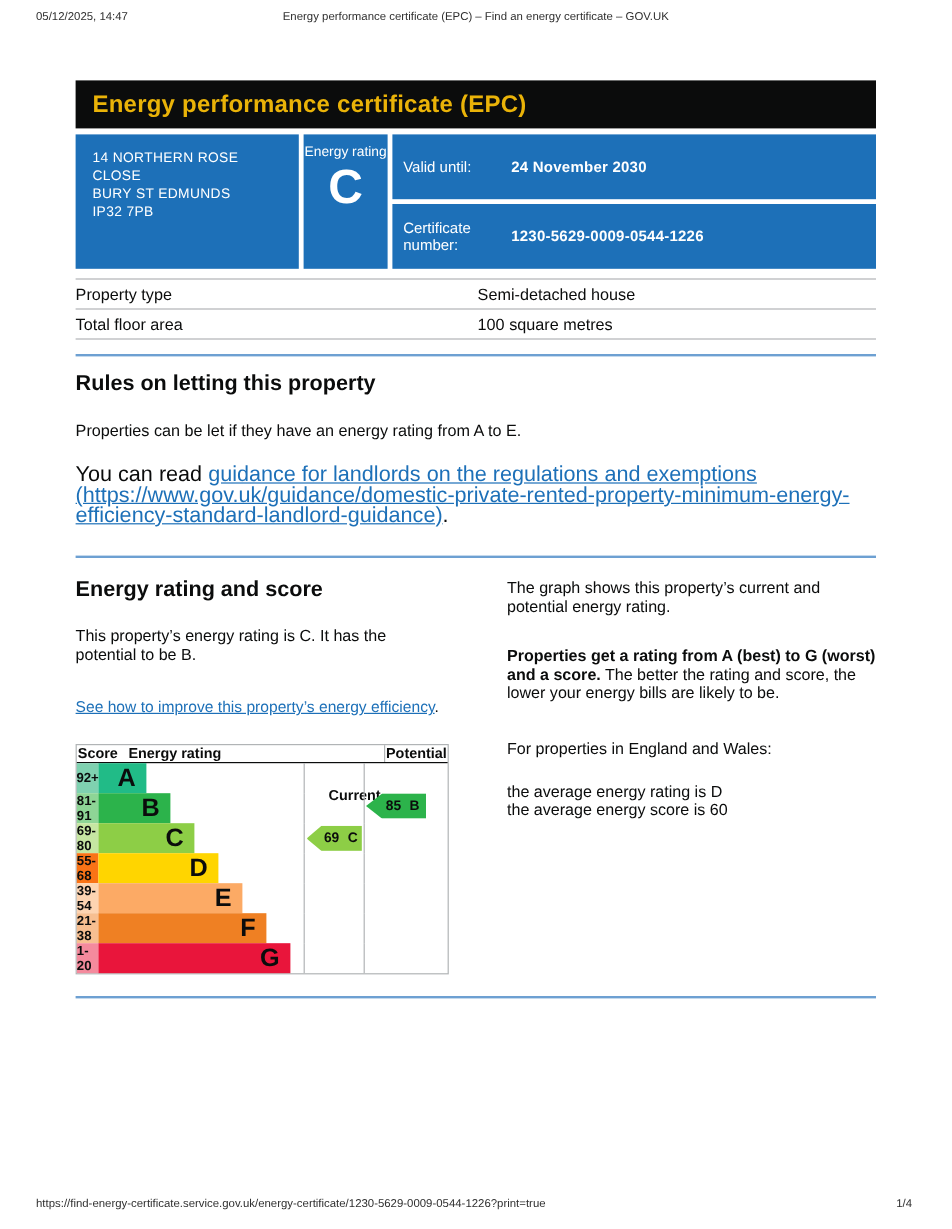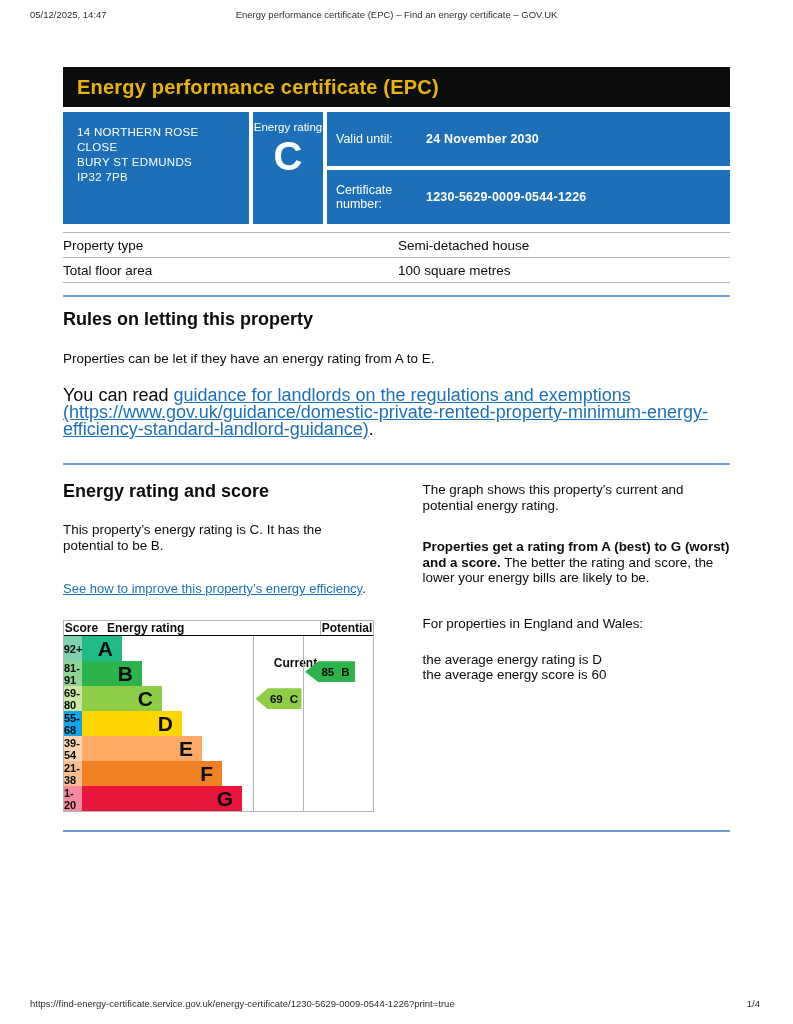--- a/index.html
+++ b/index.html
@@ -180,21 +180,21 @@
               </div>
               <div class="c-current">
                 <div class="arrow arrow-current" style="background: rgb(141, 206, 70);">
                   <span>69</span>
                   <span>C</span>
                 </div>
               </div>
               <div class="c-potential"></div>
             </div>
             <div class="epc-row">
-              <div class="c-score" style="background: #0ea5e9;">55-68</div>
+              <div class="c-score" style="background: #f97316;">55-68</div>
               <div class="c-rating">
                 <div class="c-bar" style="width: 100px; background: rgb(255, 213, 0);">D</div>
               </div>
               <div class="c-current"></div>
               <div class="c-potential"></div>
             </div>
             <div class="epc-row">
               <div class="c-score" style="background: rgb(253, 212, 178);">39-54</div>
               <div class="c-rating">
                 <div class="c-bar" style="width: 120px; background: rgb(252, 170, 101);">E</div>

